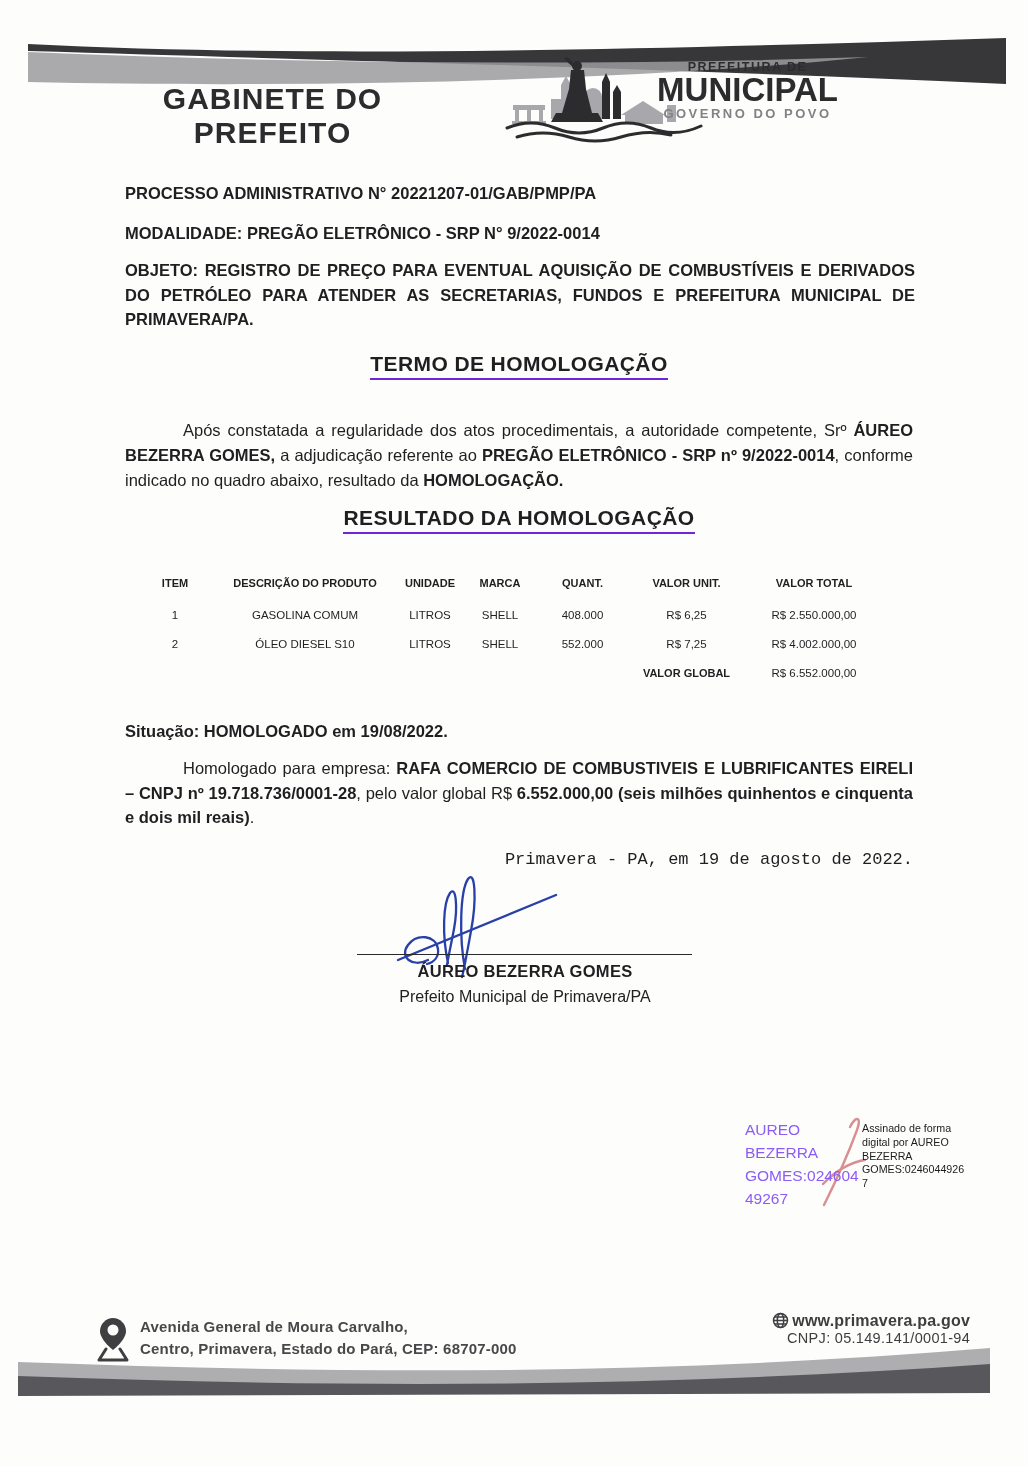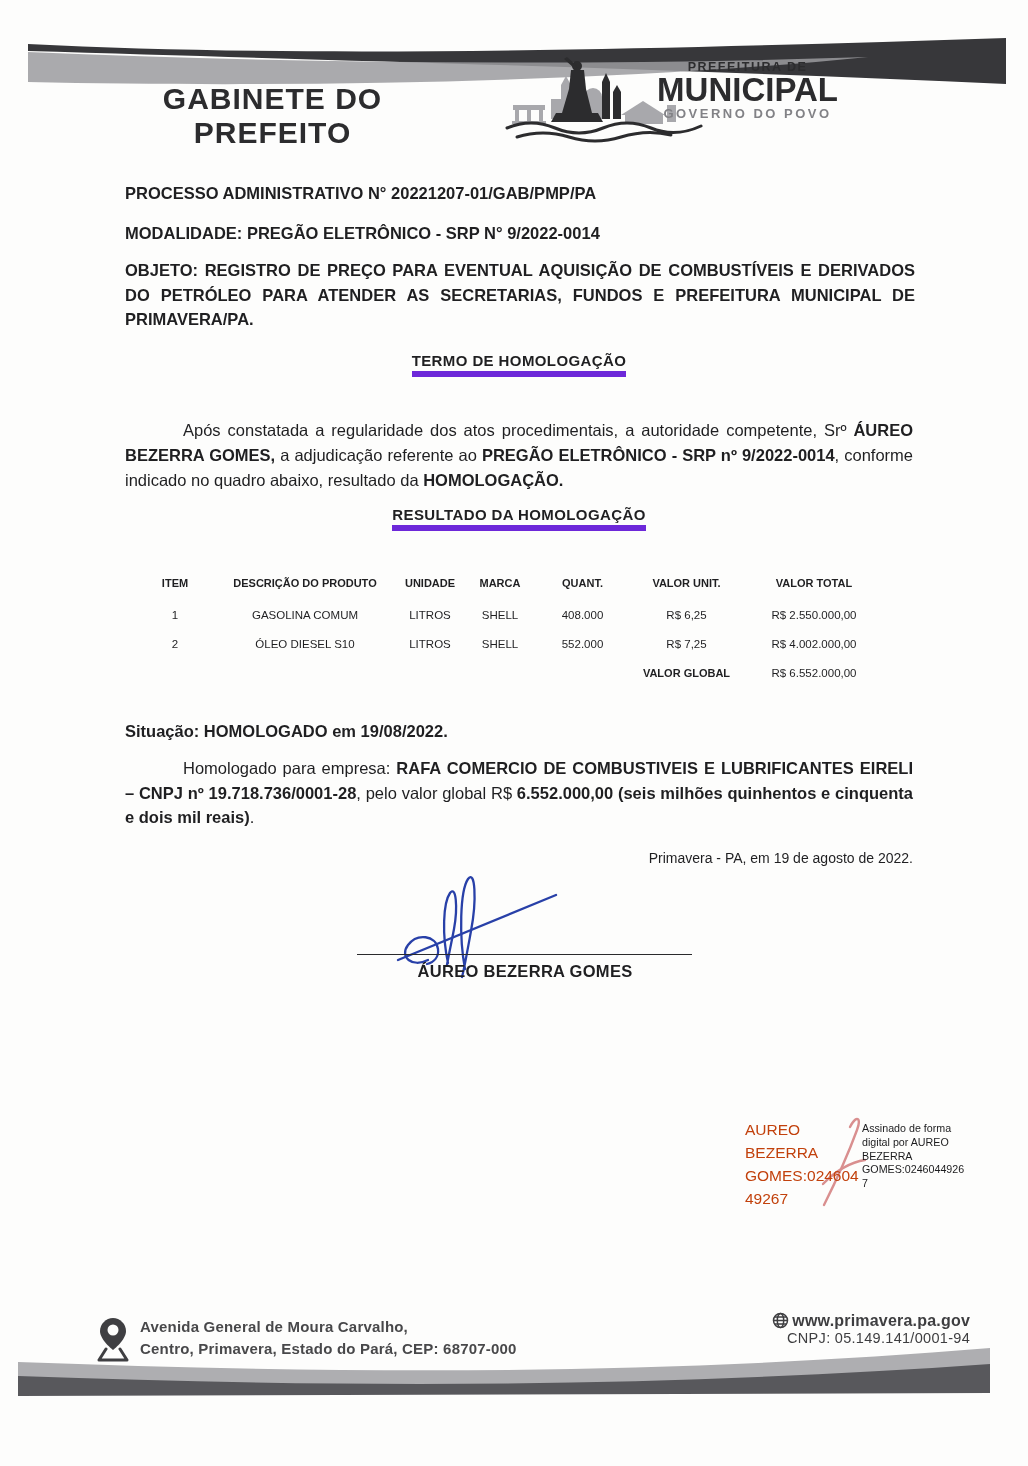--- a/index.html
+++ b/index.html
@@ -19,45 +19,45 @@
   .logo-top{font-size:12.5px;font-weight:700;letter-spacing:1.5px;}
   .logo-name{font-size:33px;font-weight:700;letter-spacing:0;line-height:32px;}
   .logo-tag{font-size:13px;font-weight:600;letter-spacing:2.5px;color:#828286;}
   
   .hline{left:125px;width:790px;font-size:16.5px;font-weight:700;}
   .proc{top:184px;}
   .mod{top:224px;}
   .objeto{top:258px;line-height:24.5px;text-align:justify;}
   .center-title{left:125px;width:788px;top:352px;text-align:center;}
   .center-title span{
-    display:inline-block;font-size:15px;font-weight:700;
-    border-bottom:6px solid #6d28d9;padding-bottom:2px;letter-spacing:.4px;
+    display:inline-block;font-size:21px;font-weight:700;
+    border-bottom:2px solid #6d28d9;padding-bottom:2px;letter-spacing:.4px;
   }
   .para{
     left:125px;width:788px;font-size:16.5px;line-height:25px;
     text-align:justify;text-indent:58px;
   }
   .para1{top:418px;}
   .restitle{top:506px;}
   .para2{top:756px;line-height:24.5px;}
   .situacao{left:125px;top:722px;font-size:16.5px;font-weight:700;}
   .seg-b{font-weight:700;}
   
   .htable{left:140px;top:566px;width:740px;border-collapse:collapse;table-layout:fixed;}
   .htable th{font-size:11px;font-weight:700;line-height:13px;vertical-align:middle;height:34px;padding:0 2px;text-align:center;}
   .htable td{font-size:11.5px;font-weight:400;text-align:center;height:29px;vertical-align:middle;padding:0 2px;}
   .htable .gl-label{font-weight:700;font-size:11px;}
   .htable .gl-value{font-size:11.5px;}
   
-  .dateline{left:125px;top:850px;width:788px;text-align:right;font-size:14px;}
+  .dateline{left:125px;top:850px;width:788px;text-align:right;font-size:17px;font-family:Liberation Mono, monospace;}
   .sig-rule{left:357px;top:954px;width:335px;border-top:1.5px solid #2a2a2c;height:0;}
   .sig-name{left:340px;top:962px;width:370px;text-align:center;font-size:16.5px;font-weight:700;letter-spacing:.3px;}
   .sig-title{left:340px;top:988px;width:370px;text-align:center;font-size:16px;}
   
-  .dsig-left{left:745px;top:1118px;width:130px;font-size:15.5px;line-height:23px;color:#c2410c;}
+  .dsig-left{left:745px;top:1118px;width:130px;font-size:15.5px;line-height:23px;color:#8b5cf6;}
   .dsig-right{left:862px;top:1122px;width:112px;font-size:10.7px;line-height:13.8px;color:#1c1c1e;}
   
   .f-address{left:140px;top:1316px;font-size:15px;line-height:21.5px;font-weight:600;color:#48484a;letter-spacing:.2px;}
   .f-right{left:700px;top:1312px;width:270px;text-align:right;color:#3e3e40;}
   .f-site{font-size:16px;font-weight:700;letter-spacing:.2px;white-space:nowrap;}
   .f-cnpj{font-size:14.5px;font-weight:500;margin-top:0;letter-spacing:.3px;}
   .f-site svg{vertical-align:-3px;margin-right:3px;}
 </style>
 </head>
 <body>
@@ -188,20 +188,21 @@
     <g fill="none" stroke="#2840a8" stroke-width="2.3" stroke-linecap="round">
       <path d="M 58,95 C 42,103 29,92 38,80 C 47,68 66,70 68,84 C 69,92 64,97 57,99"></path>
       <path d="M 78,98 C 72,70 73,38 80,28 C 86,20 88,42 84,64 C 81,80 78,93 77,100"></path>
       <path d="M 95,104 C 89,72 90,26 98,14 C 105,4 107,34 101,66 C 97,88 94,105 92,112"></path>
       <path d="M 28,95 L 186,30"></path>
     </g>
   </svg>
 
   <div class="abs sig-rule"></div>
   <div class="abs sig-name">ÁUREO BEZERRA GOMES</div>
+  <div class="abs sig-title">Prefeito Municipal de Primavera/PA</div>
 
   <svg class="abs" style="left:818px;top:1105px" width="52" height="108" viewBox="0 0 52 108">
     <g fill="none" stroke="#d98f8f" stroke-width="2.4" stroke-linecap="round">
       <path d="M 32,22 C 38,10 44,12 39,25 C 32,44 19,74 6,100"></path>
       <path d="M 5,79 C 17,66 33,57 47,55"></path>
     </g>
   </svg>
   <div class="abs dsig-left">
       <div>AUREO</div>
       <div>BEZERRA</div>

